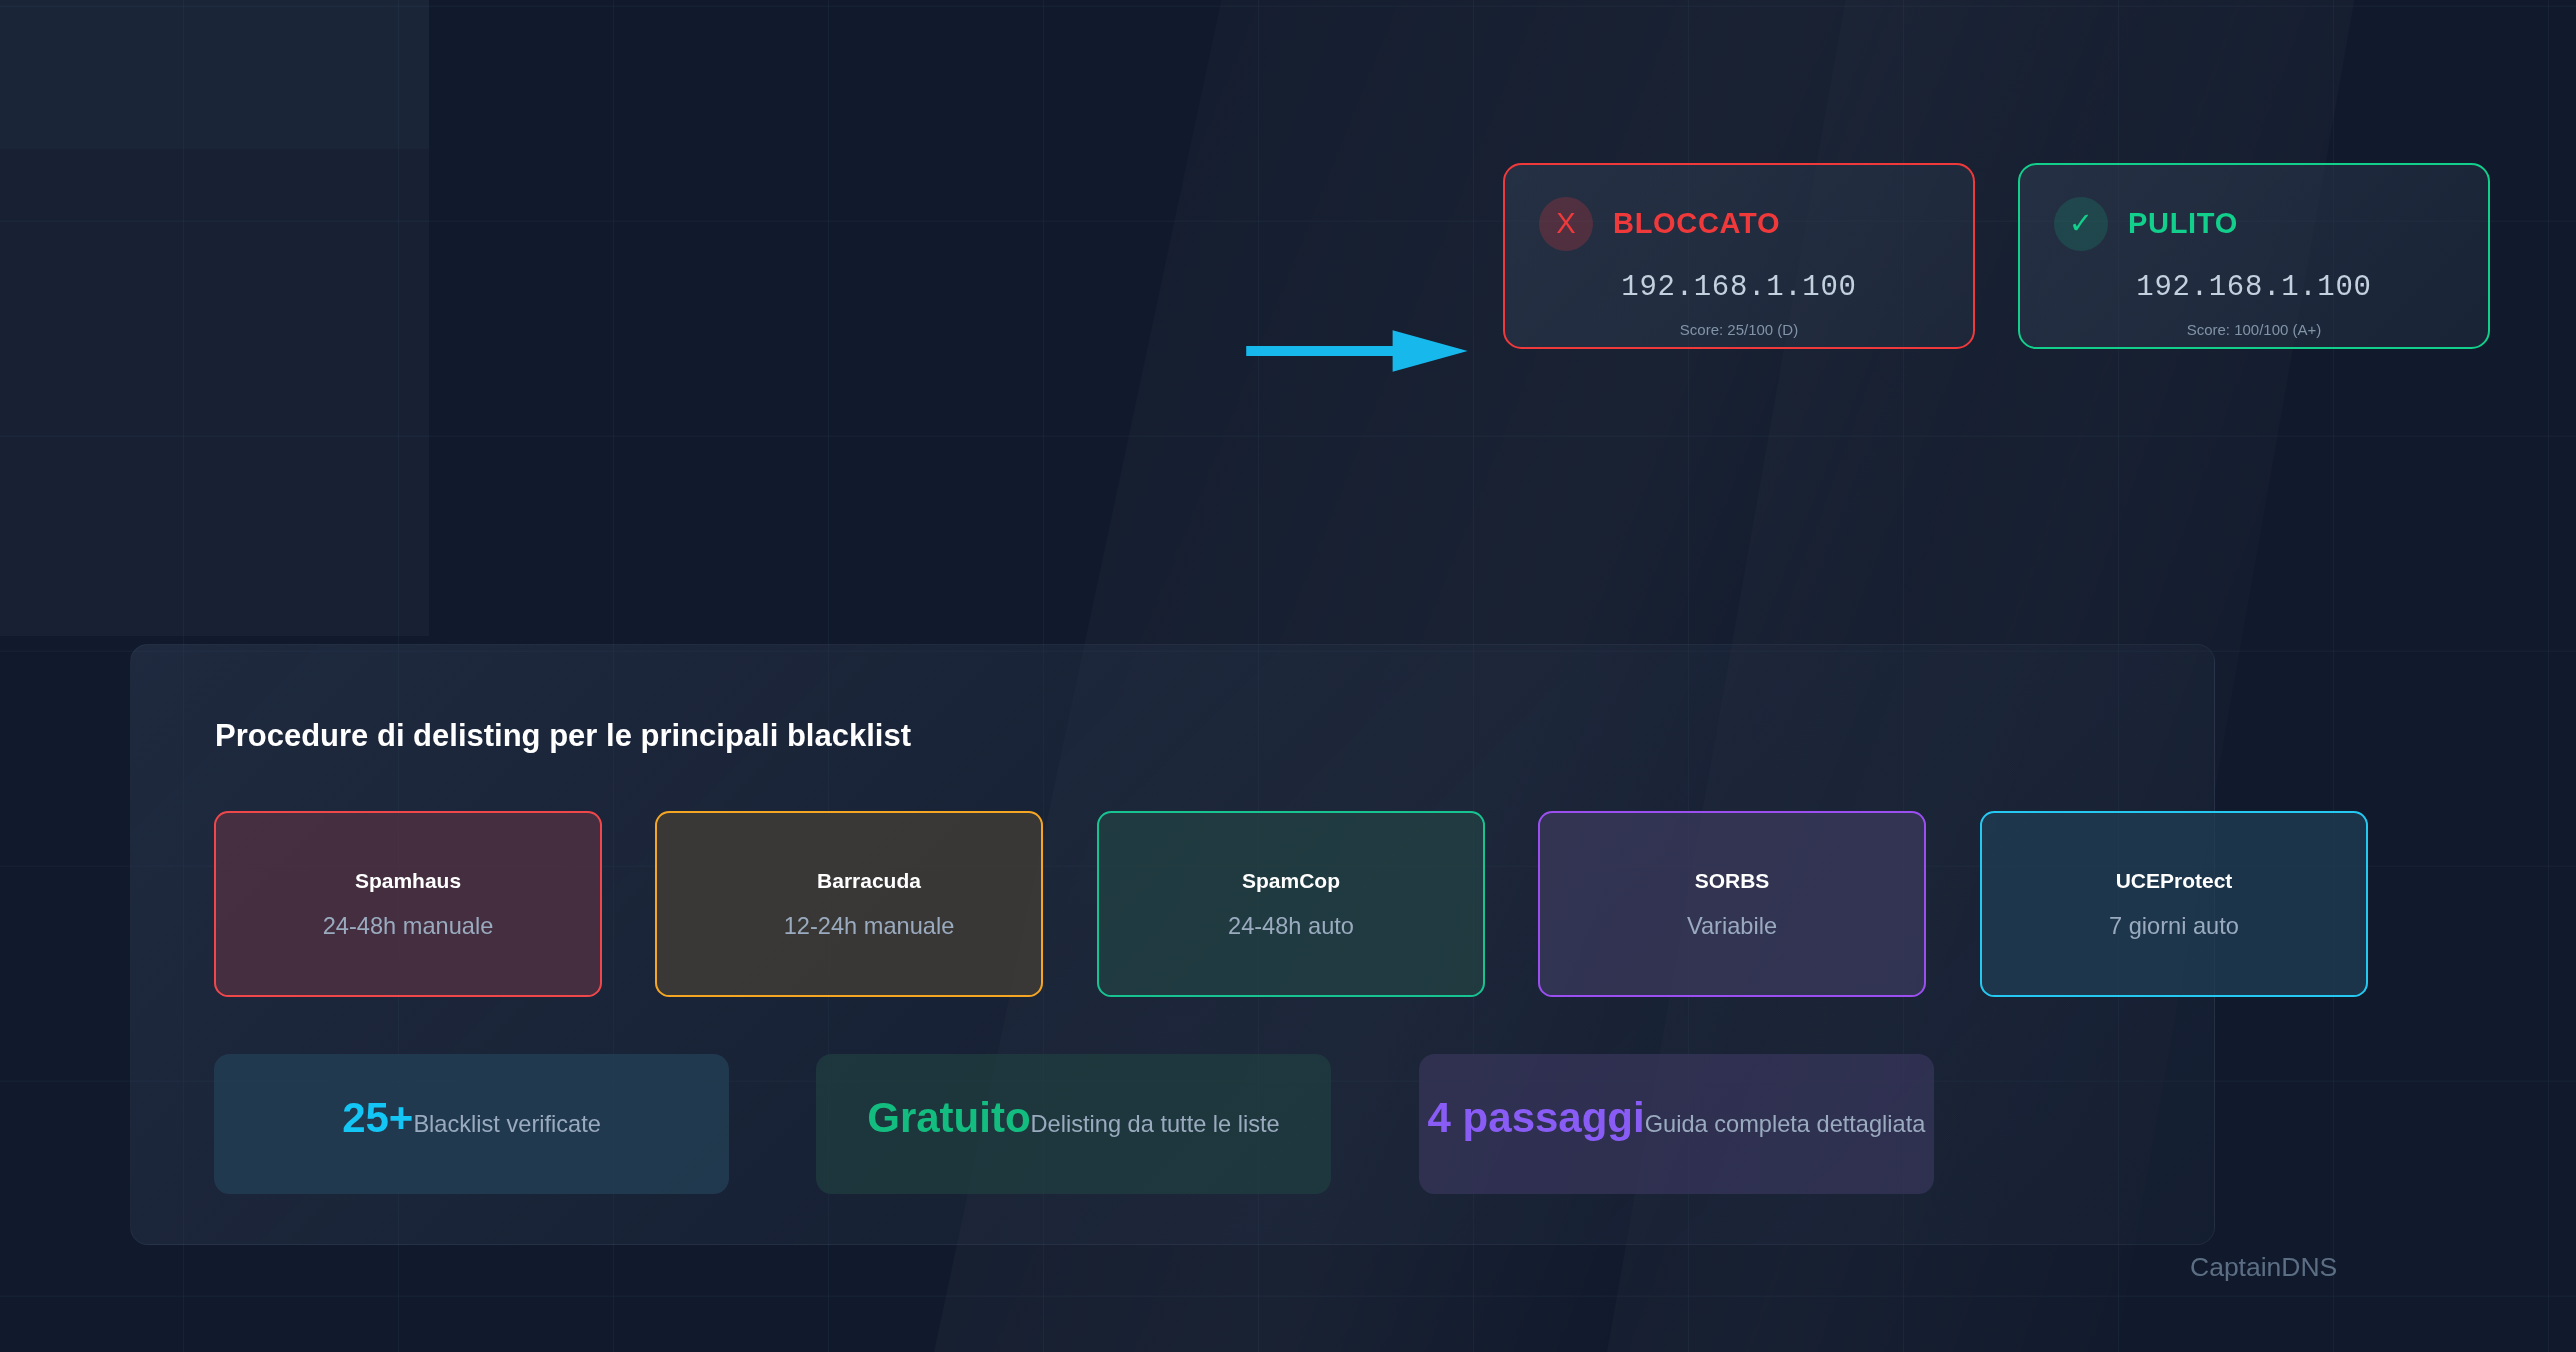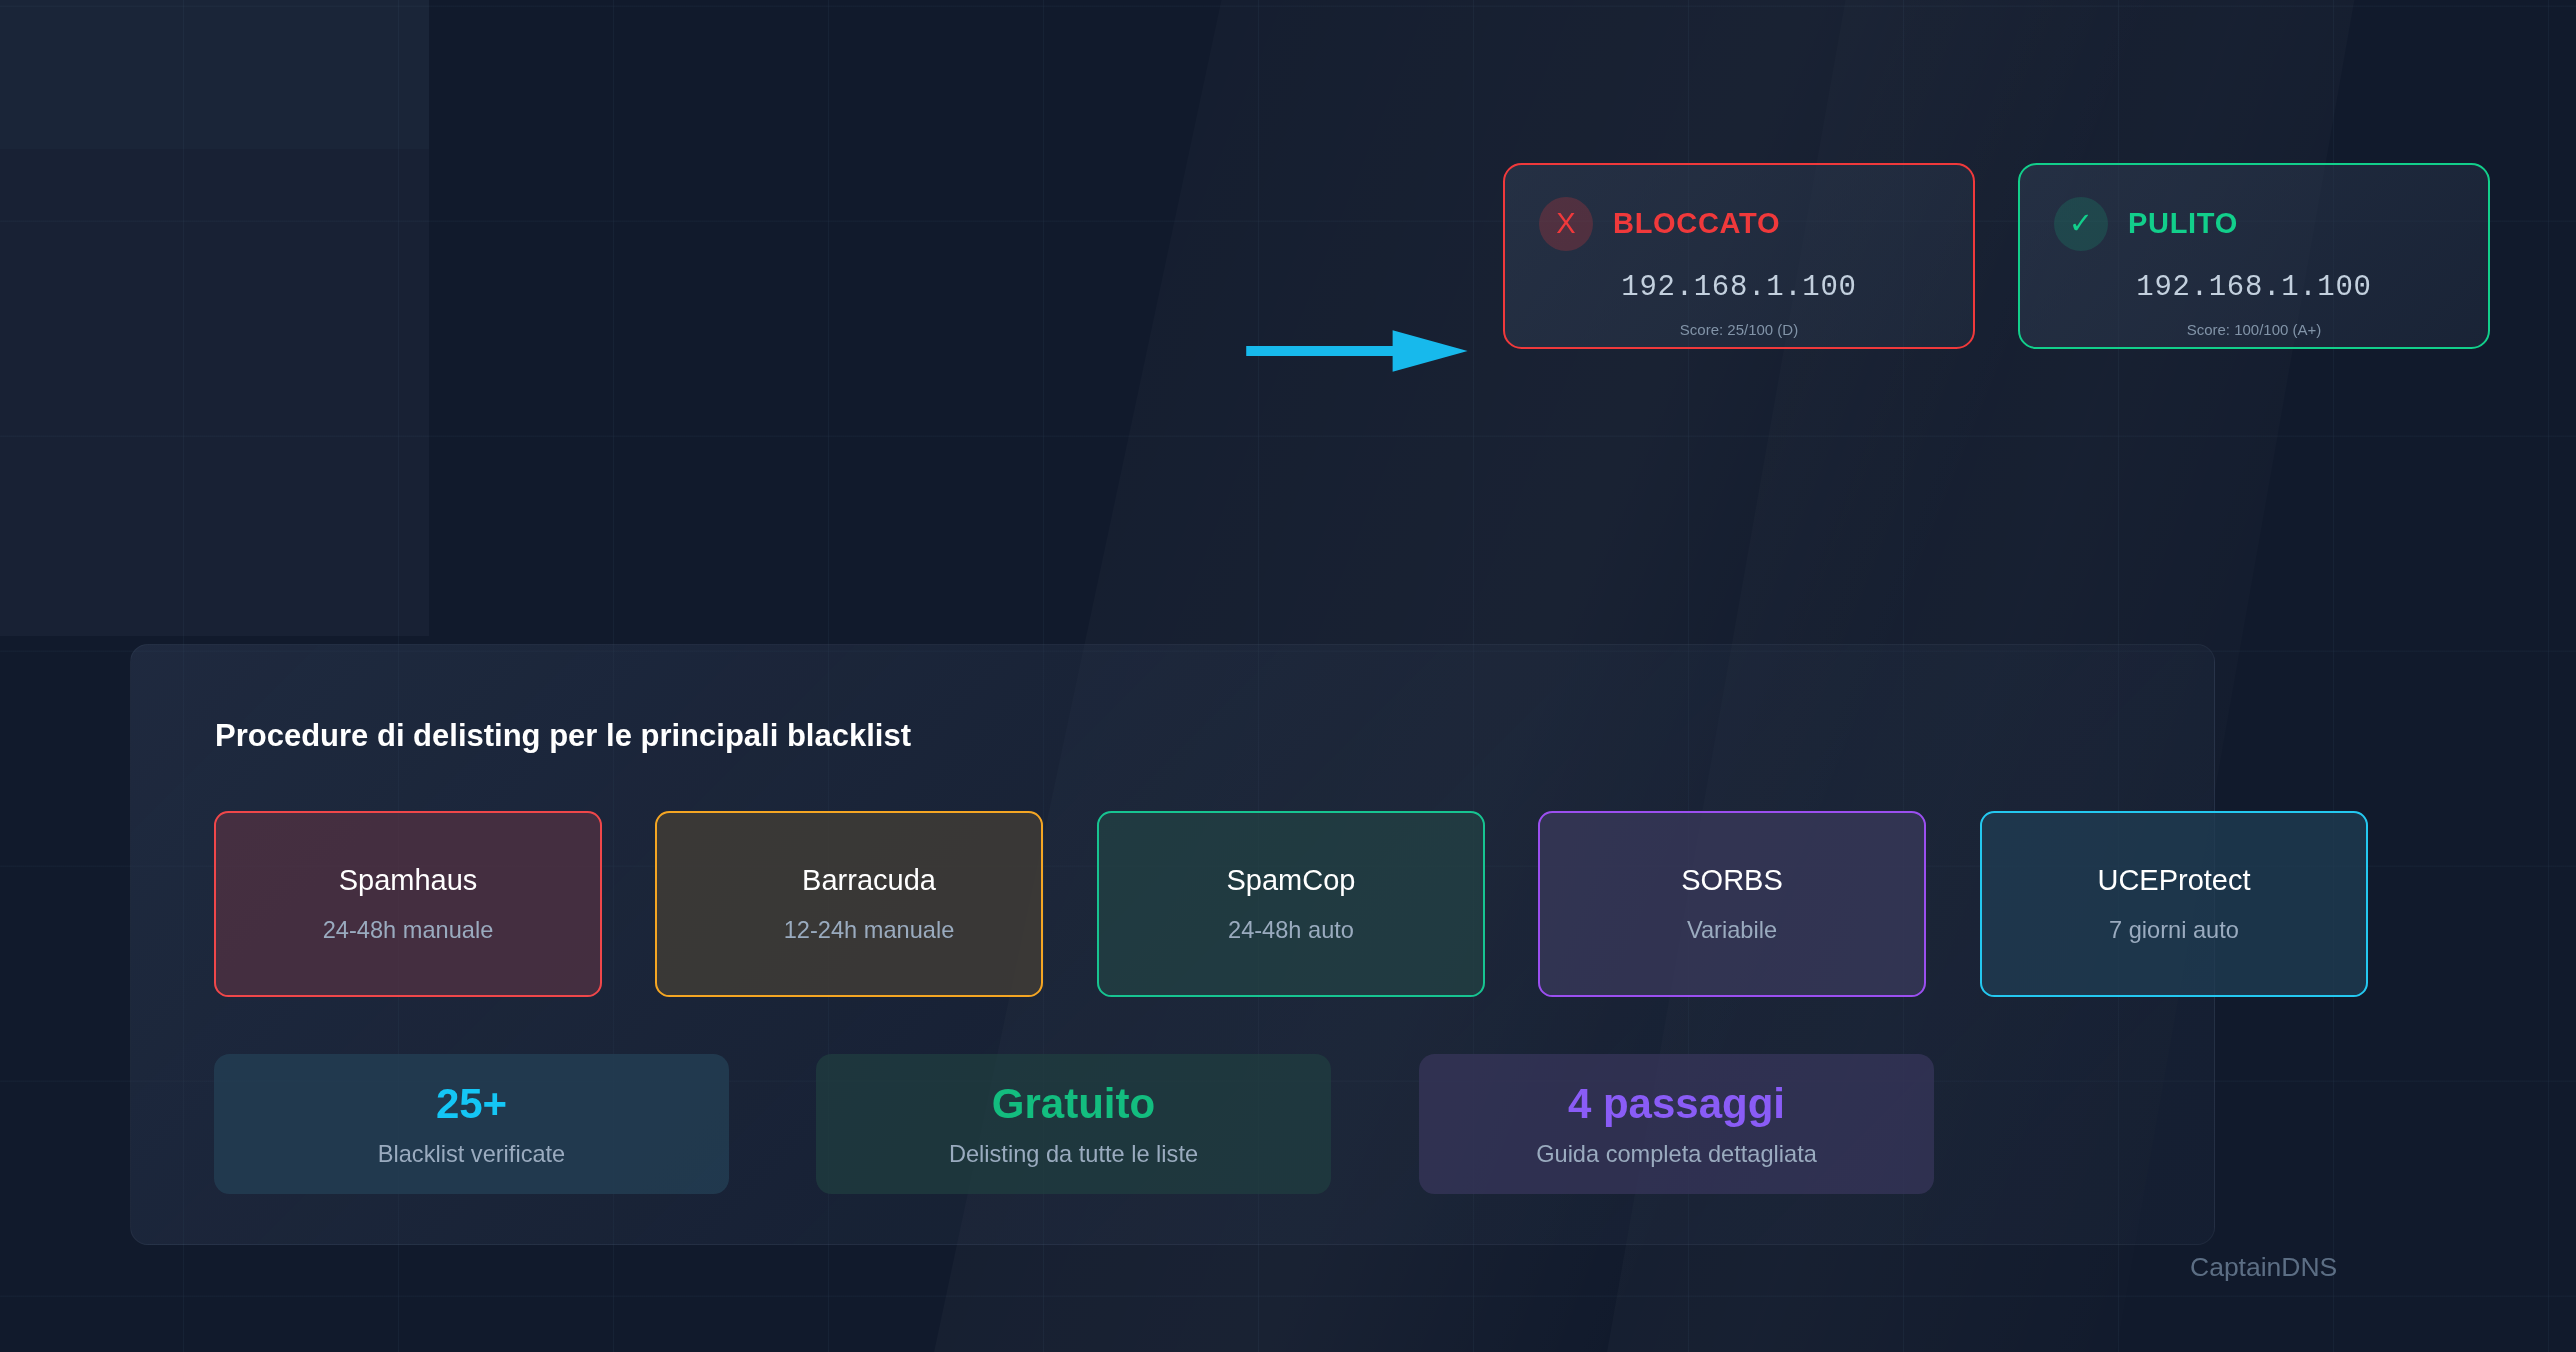--- a/index.html
+++ b/index.html
@@ -106,29 +106,29 @@
     font-size:31px; font-weight:bold; color:#ffffff;
   }
 
   
   .bl-row { position:absolute; left:83px; top:166px; width:2154px; height:186px; }
   .bl-card {
     position:absolute; top:0; width:388px; height:186px;
     border-radius:14.3px; border:2.1px solid #888;
     display:flex; flex-direction:column; align-items:center; justify-content:center;
   }
-  .bl-name { font-size:29px; font-weight:normal; color:#ffffff; margin-bottom:20px; }
+  .bl-name { font-size:21px; font-weight:bold; color:#ffffff; margin-bottom:20px; }
   .bl-time { font-size:23.6px; color:#9aabbf; }
 
   
   .stat-row { position:absolute; left:83px; top:409px; width:1732px; height:140px; }
   .stat-card {
     position:absolute; top:0; width:515px; height:140px;
     border-radius:15.7px;
-    display:flex; flex-direction:column; align-items:center; justify-content:center;
+    display:flex; flex-direction:row; align-items:center; justify-content:center;
   }
   .stat-value { font-size:42px; font-weight:bold; margin-bottom:13px; }
   .stat-label { font-size:23.6px; color:#9aabbf; }
 
   
   .brand {
     position:absolute; left:2190px; top:1252px;
     font-size:26.5px; color:#5c6e84;
   }
 </style>

